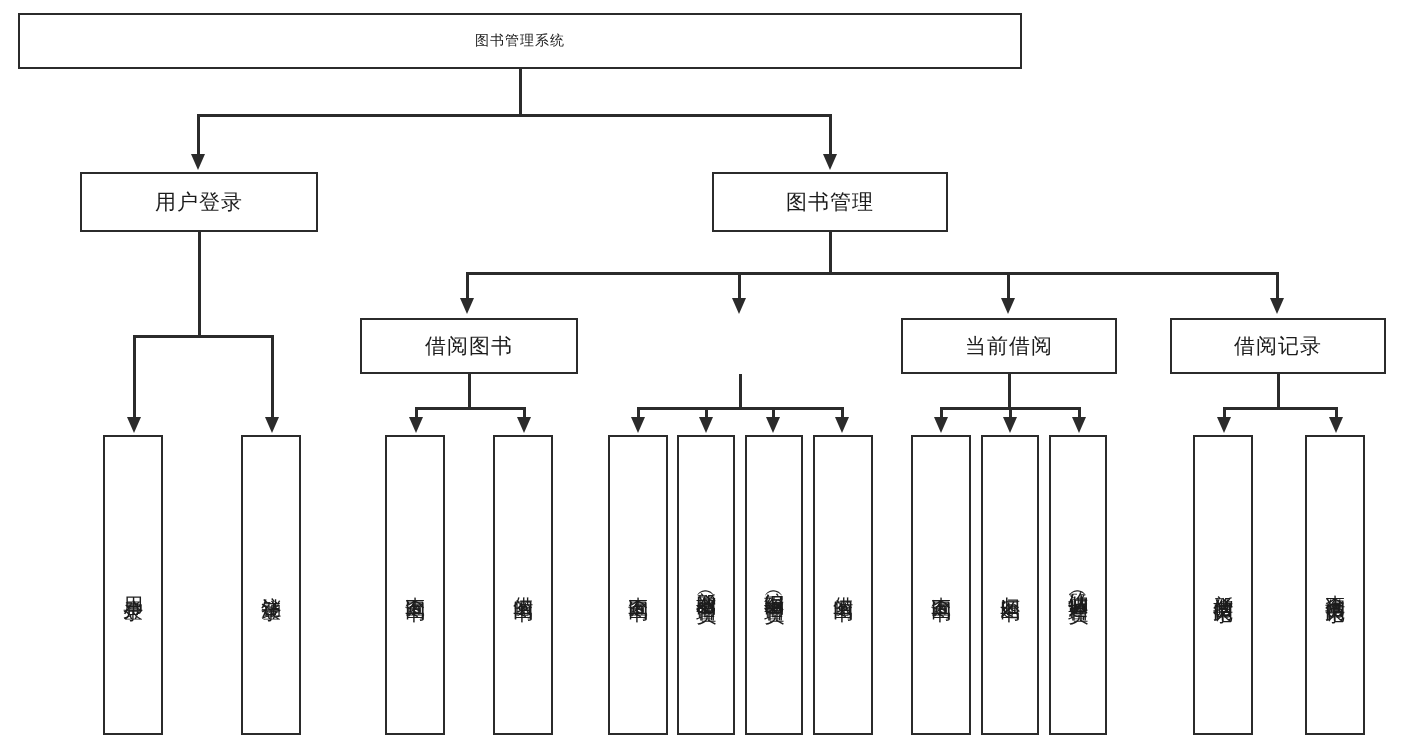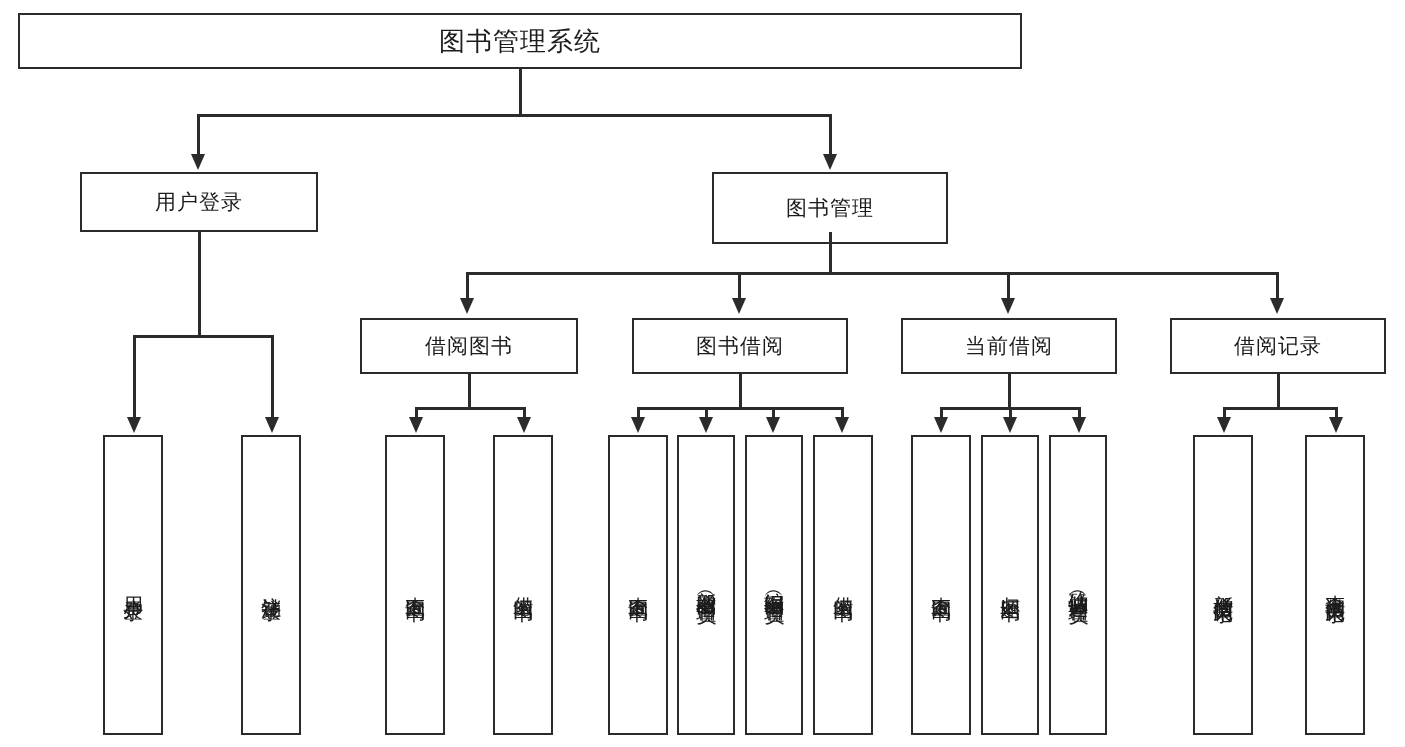--- a/index.html
+++ b/index.html
@@ -26,21 +26,21 @@
   }
   .node .lbl{
     font-size:21px;
     line-height:1.25;
     color:#1c1c1c;
     letter-spacing:1px;
     white-space:nowrap;
     text-align:center;
   }
   
-  .node.root .lbl{font-size:26px;}
+  .node.root .lbl{font-size:14px;}
   
   .node.leaf{
     align-items:center;
     justify-content:center;
   }
   .node.leaf .lbl{
     writing-mode:vertical-rl;
     text-orientation:upright;
     font-size:20px;
     line-height:1.18;
@@ -90,21 +90,21 @@
   <div class="ln vline" style="left:197px; top:114px; height:44px;"></div>
   <div class="arrow" style="left:191px; top:154px;"></div>
 
   <div class="ln vline" style="left:829px; top:114px; height:44px;"></div>
   <div class="arrow" style="left:823px; top:154px;"></div>
 
   <div class="node" style="left:80px; top:172px; width:238px; height:60px;">
     <span class="lbl">用户登录</span>
   </div>
 
-  <div class="node" style="left:712px; top:172px; width:236px; height:72px;">
+  <div class="node" style="left:712px; top:172px; width:236px; height:60px;">
     <span class="lbl">图书管理</span>
   </div>
 
   <div class="ln vline" style="left:198px; top:232px; height:105px;"></div>
   <div class="ln hline" style="left:133px; top:335px; width:140px;"></div>
   <div class="ln vline" style="left:133px; top:335px; height:86px;"></div>
   <div class="arrow" style="left:127px; top:417px;"></div>
   <div class="ln vline" style="left:271px; top:335px; height:86px;"></div>
   <div class="arrow" style="left:265px; top:417px;"></div>
 
@@ -120,23 +120,20 @@
   <div class="ln vline" style="left:1007px; top:272px; height:29px;"></div>
   <div class="arrow" style="left:1001px; top:298px;"></div>
 
   <div class="ln vline" style="left:1276px; top:272px; height:29px;"></div>
   <div class="arrow" style="left:1270px; top:298px;"></div>
 
   <div class="node" style="left:360px; top:318px; width:218px; height:56px;">
     <span class="lbl">借阅图书</span>
   </div>
 
-  <div class="node" style="left:632px; top:318px; width:216px; height:56px;">
-    <span class="lbl">图书借阅</span>
-  </div>
 
   <div class="node" style="left:1170px; top:318px; width:216px; height:56px;">
     <span class="lbl">借阅记录</span>
   </div>
 
   <div class="node" style="left:901px; top:318px; width:216px; height:56px;">
     <span class="lbl">当前借阅</span>
   </div>
 
   <div class="ln vline" style="left:468px; top:374px; height:36px;"></div>

